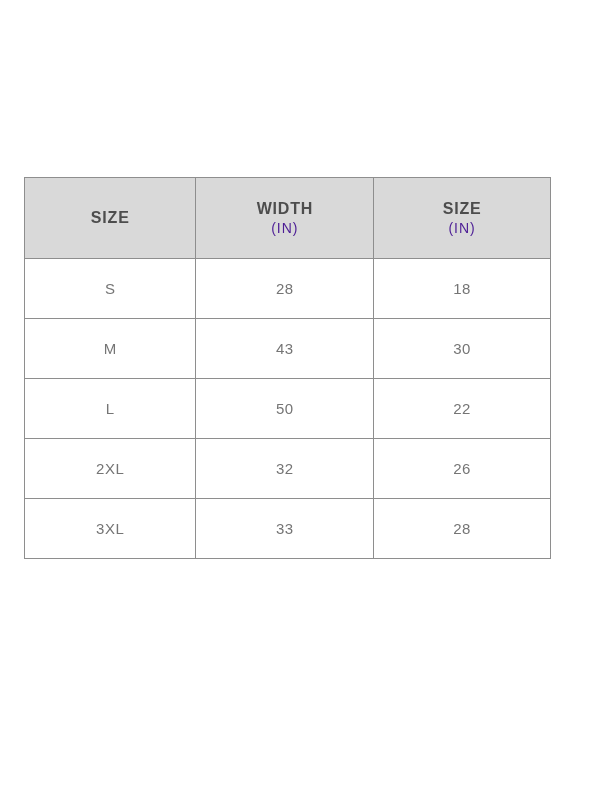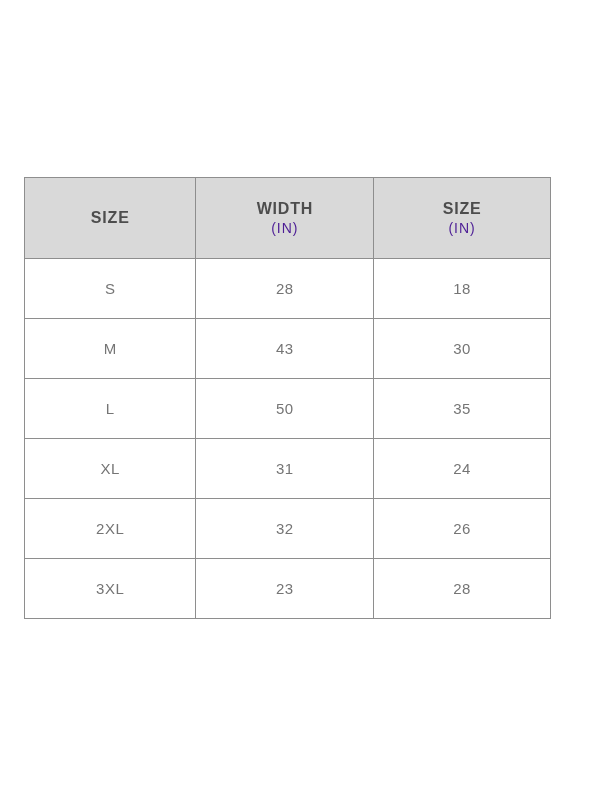--- a/index.html
+++ b/index.html
@@ -90,32 +90,27 @@
         <td>18</td>
       </tr>
       <tr>
         <td>M</td>
         <td>43</td>
         <td>30</td>
       </tr>
       <tr>
         <td>L</td>
         <td>50</td>
-        <td>35</td>
-      </tr>
-      <tr>
-        <td>XL</td>
-        <td>31</td>
-        <td>24</td>
+        <td>22</td>
       </tr>
       <tr>
         <td>2XL</td>
         <td>32</td>
         <td>26</td>
       </tr>
       <tr>
         <td>3XL</td>
-        <td>23</td>
+        <td>33</td>
         <td>28</td>
       </tr>
     </tbody>
   </table>
 </div>
 
 </body></html>

